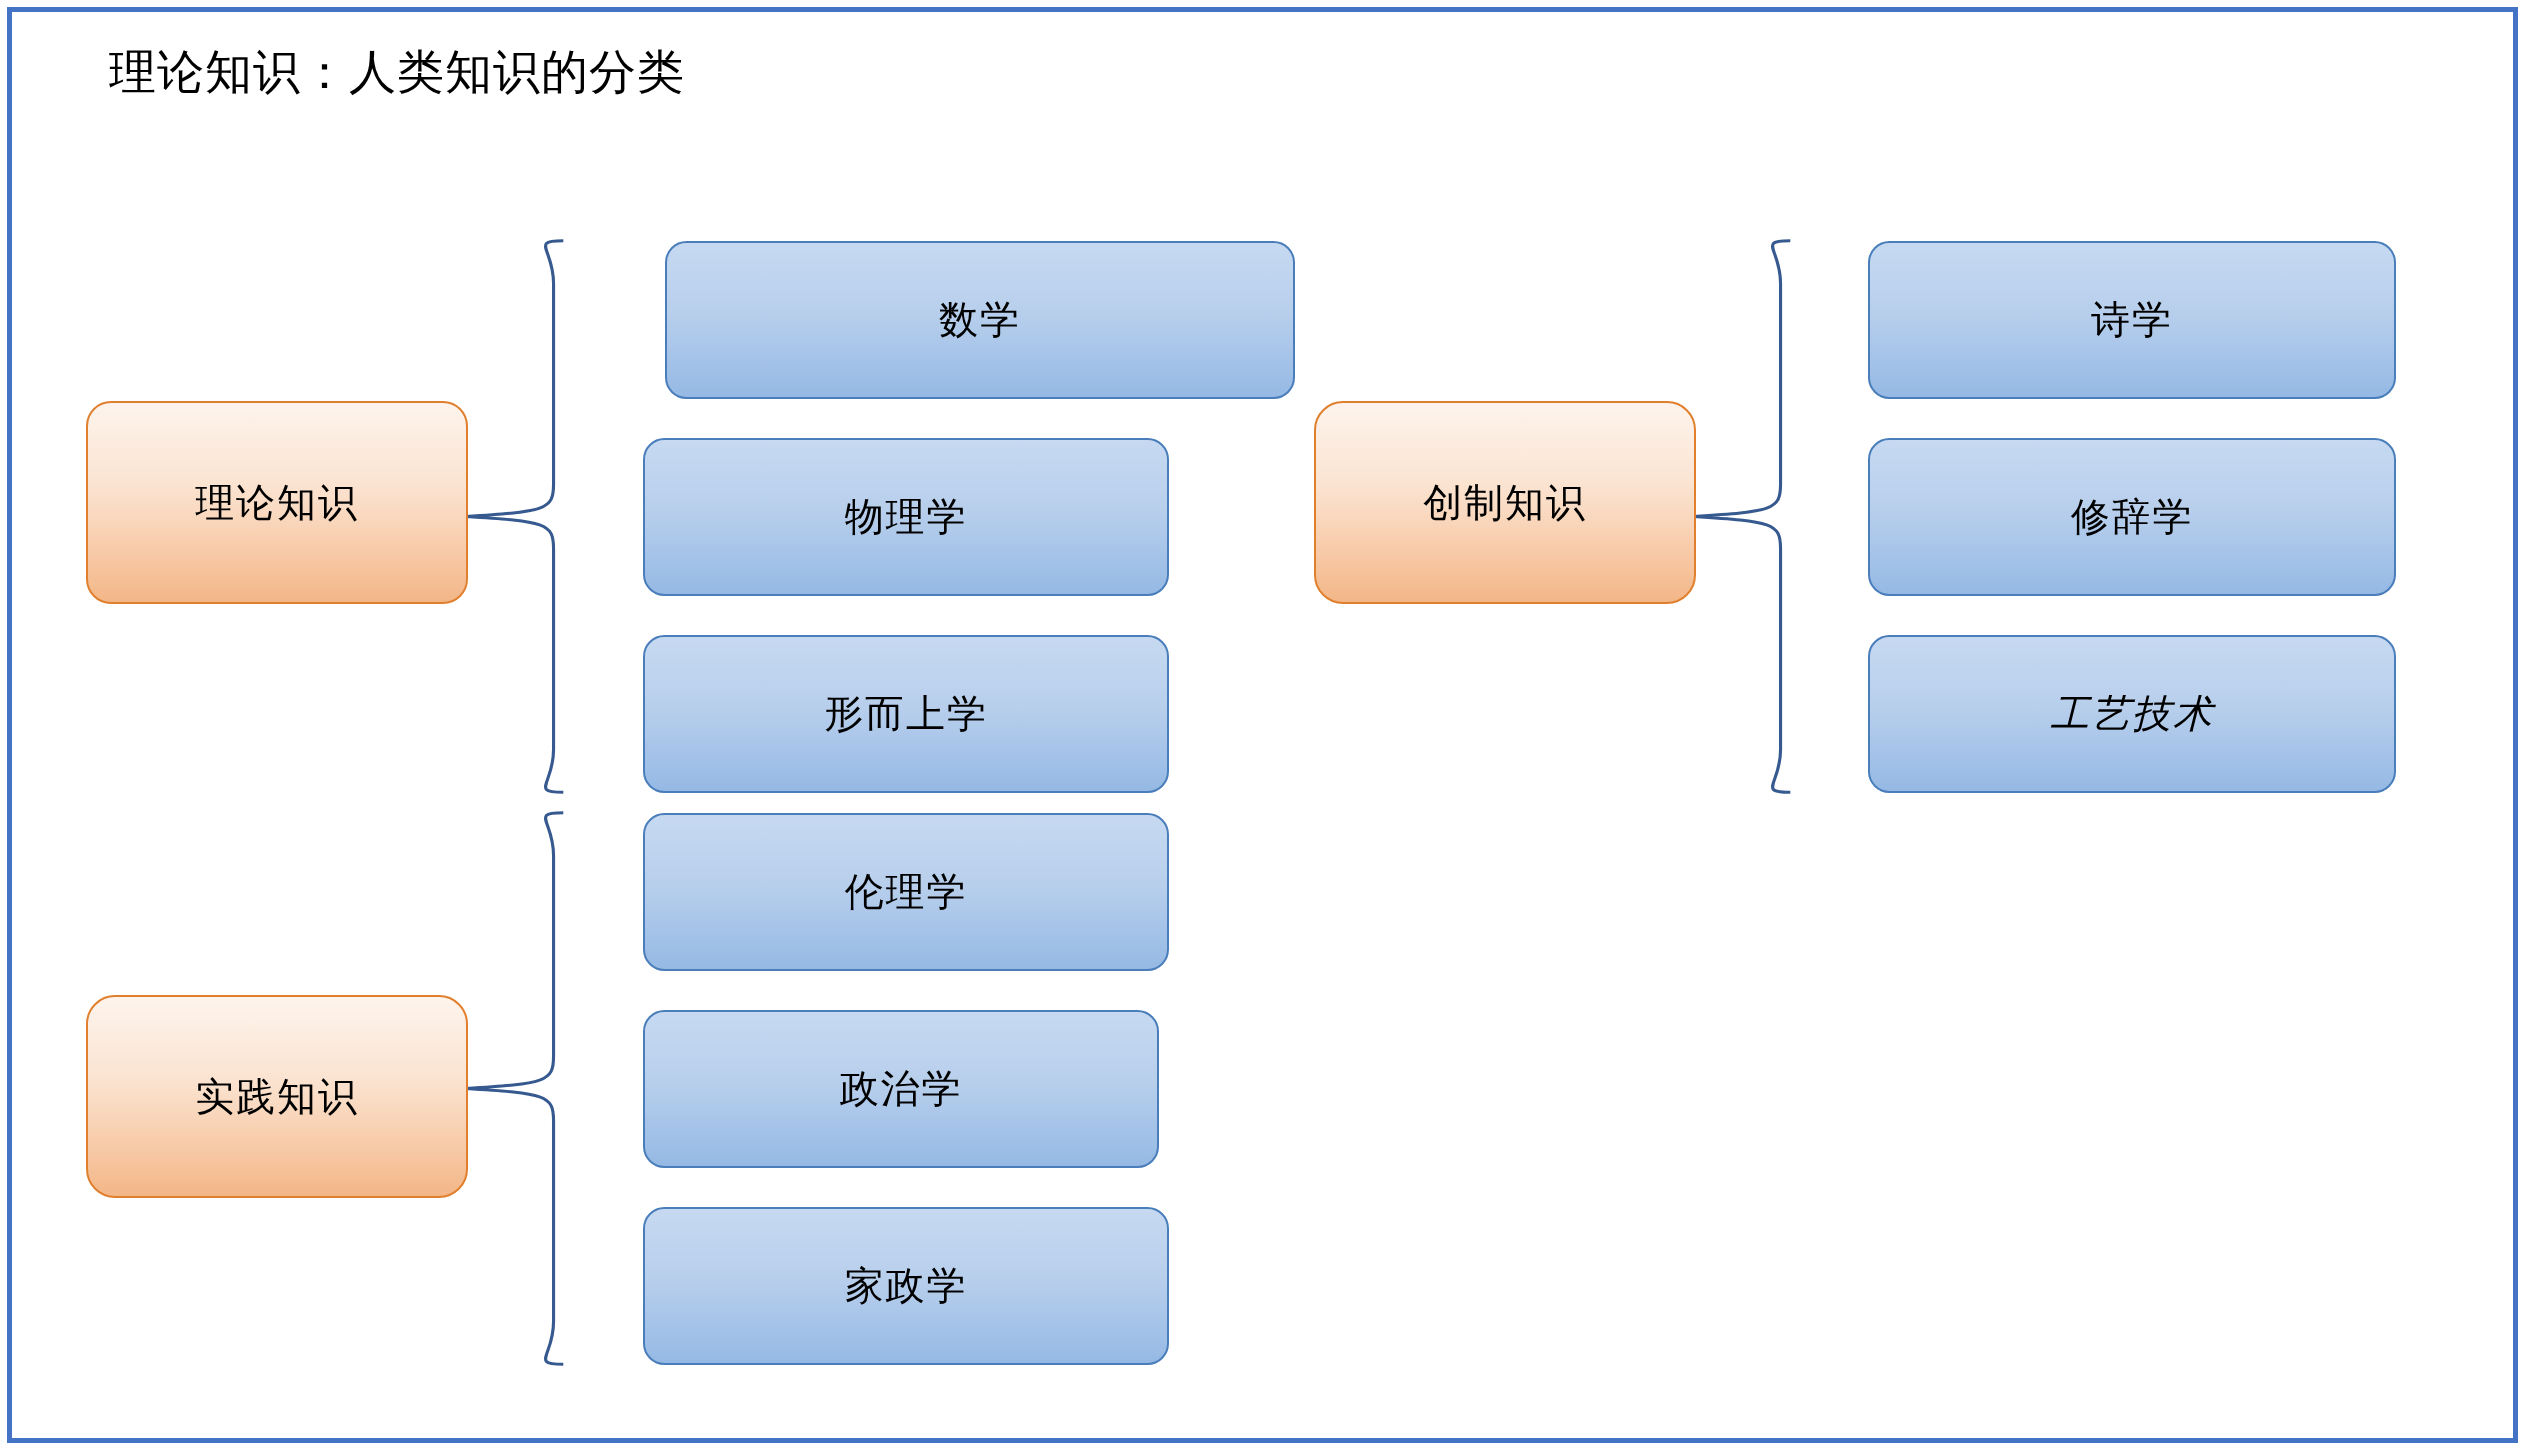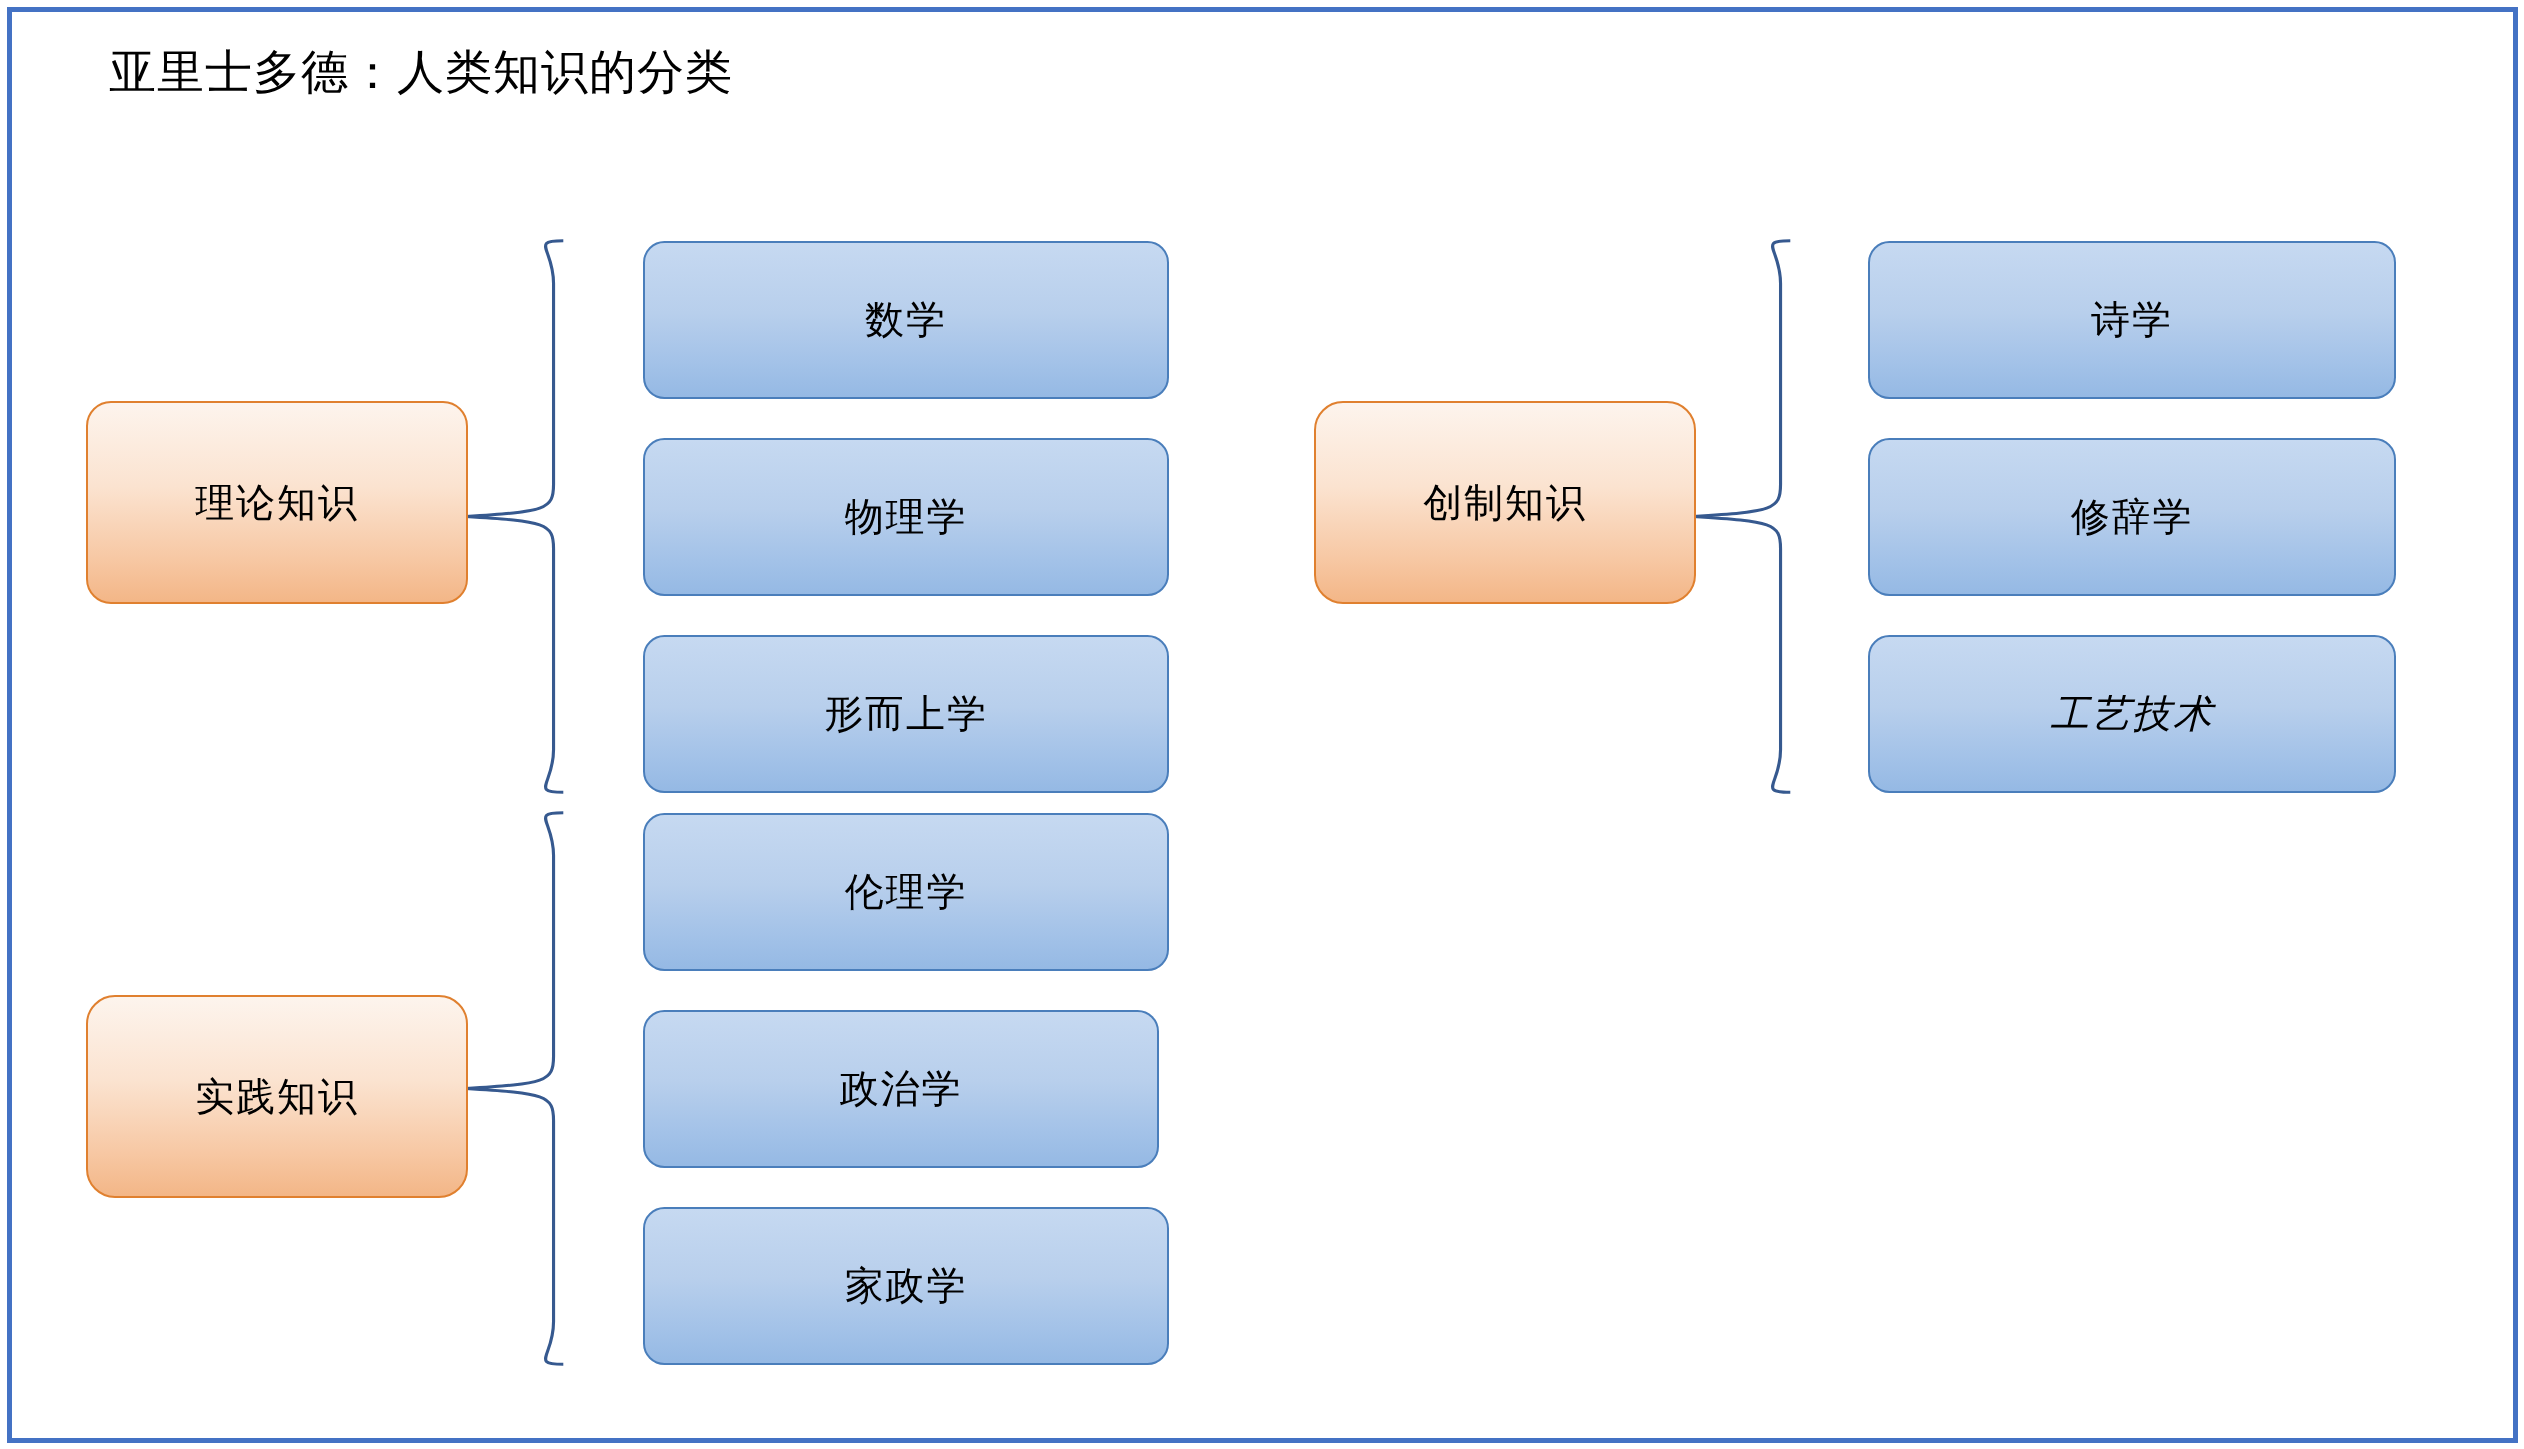--- a/index.html
+++ b/index.html
@@ -88,37 +88,37 @@
   }
 </style>
 </head>
 <body>
 
 <div id="slide">
   <div id="slide-frame"></div>
 
   <div id="canvas">
 
-    <div class="title">亚里士多德：人类知识的分类</div>
+    <div class="title">理论知识：人类知识的分类</div>
 
     <svg class="brace-svg" style="left:458px; top:229px; width:117px; height:575px;" viewBox="0 0 120 590" preserveAspectRatio="none">
       <path class="brace-path" d="M 108 12
                C 74 12, 98 20, 98 56
                L 98 262
                C 98 288, 90 290, 8 295
                C 90 300, 98 302, 98 328
                L 98 534
                C 98 570, 74 578, 108 578"></path>
     </svg>
 
     <div class="node node-parent" style="left:86px; top:401px; width:382px; height:203px;border-radius:25px;">
       <span>理论知识</span>
     </div>
 
-    <div class="node node-child" style="left:643px; top:241px; width:526px; height:158px;">
+    <div class="node node-child" style="left:665px; top:241px; width:630px; height:158px;">
       <span>数学</span>
     </div>
 
     <div class="node node-child" style="left:643px; top:438px; width:526px; height:158px;">
       <span>物理学</span>
     </div>
 
     <div class="node node-child" style="left:643px; top:635px; width:526px; height:158px;">
       <span>形而上学</span>
     </div>

